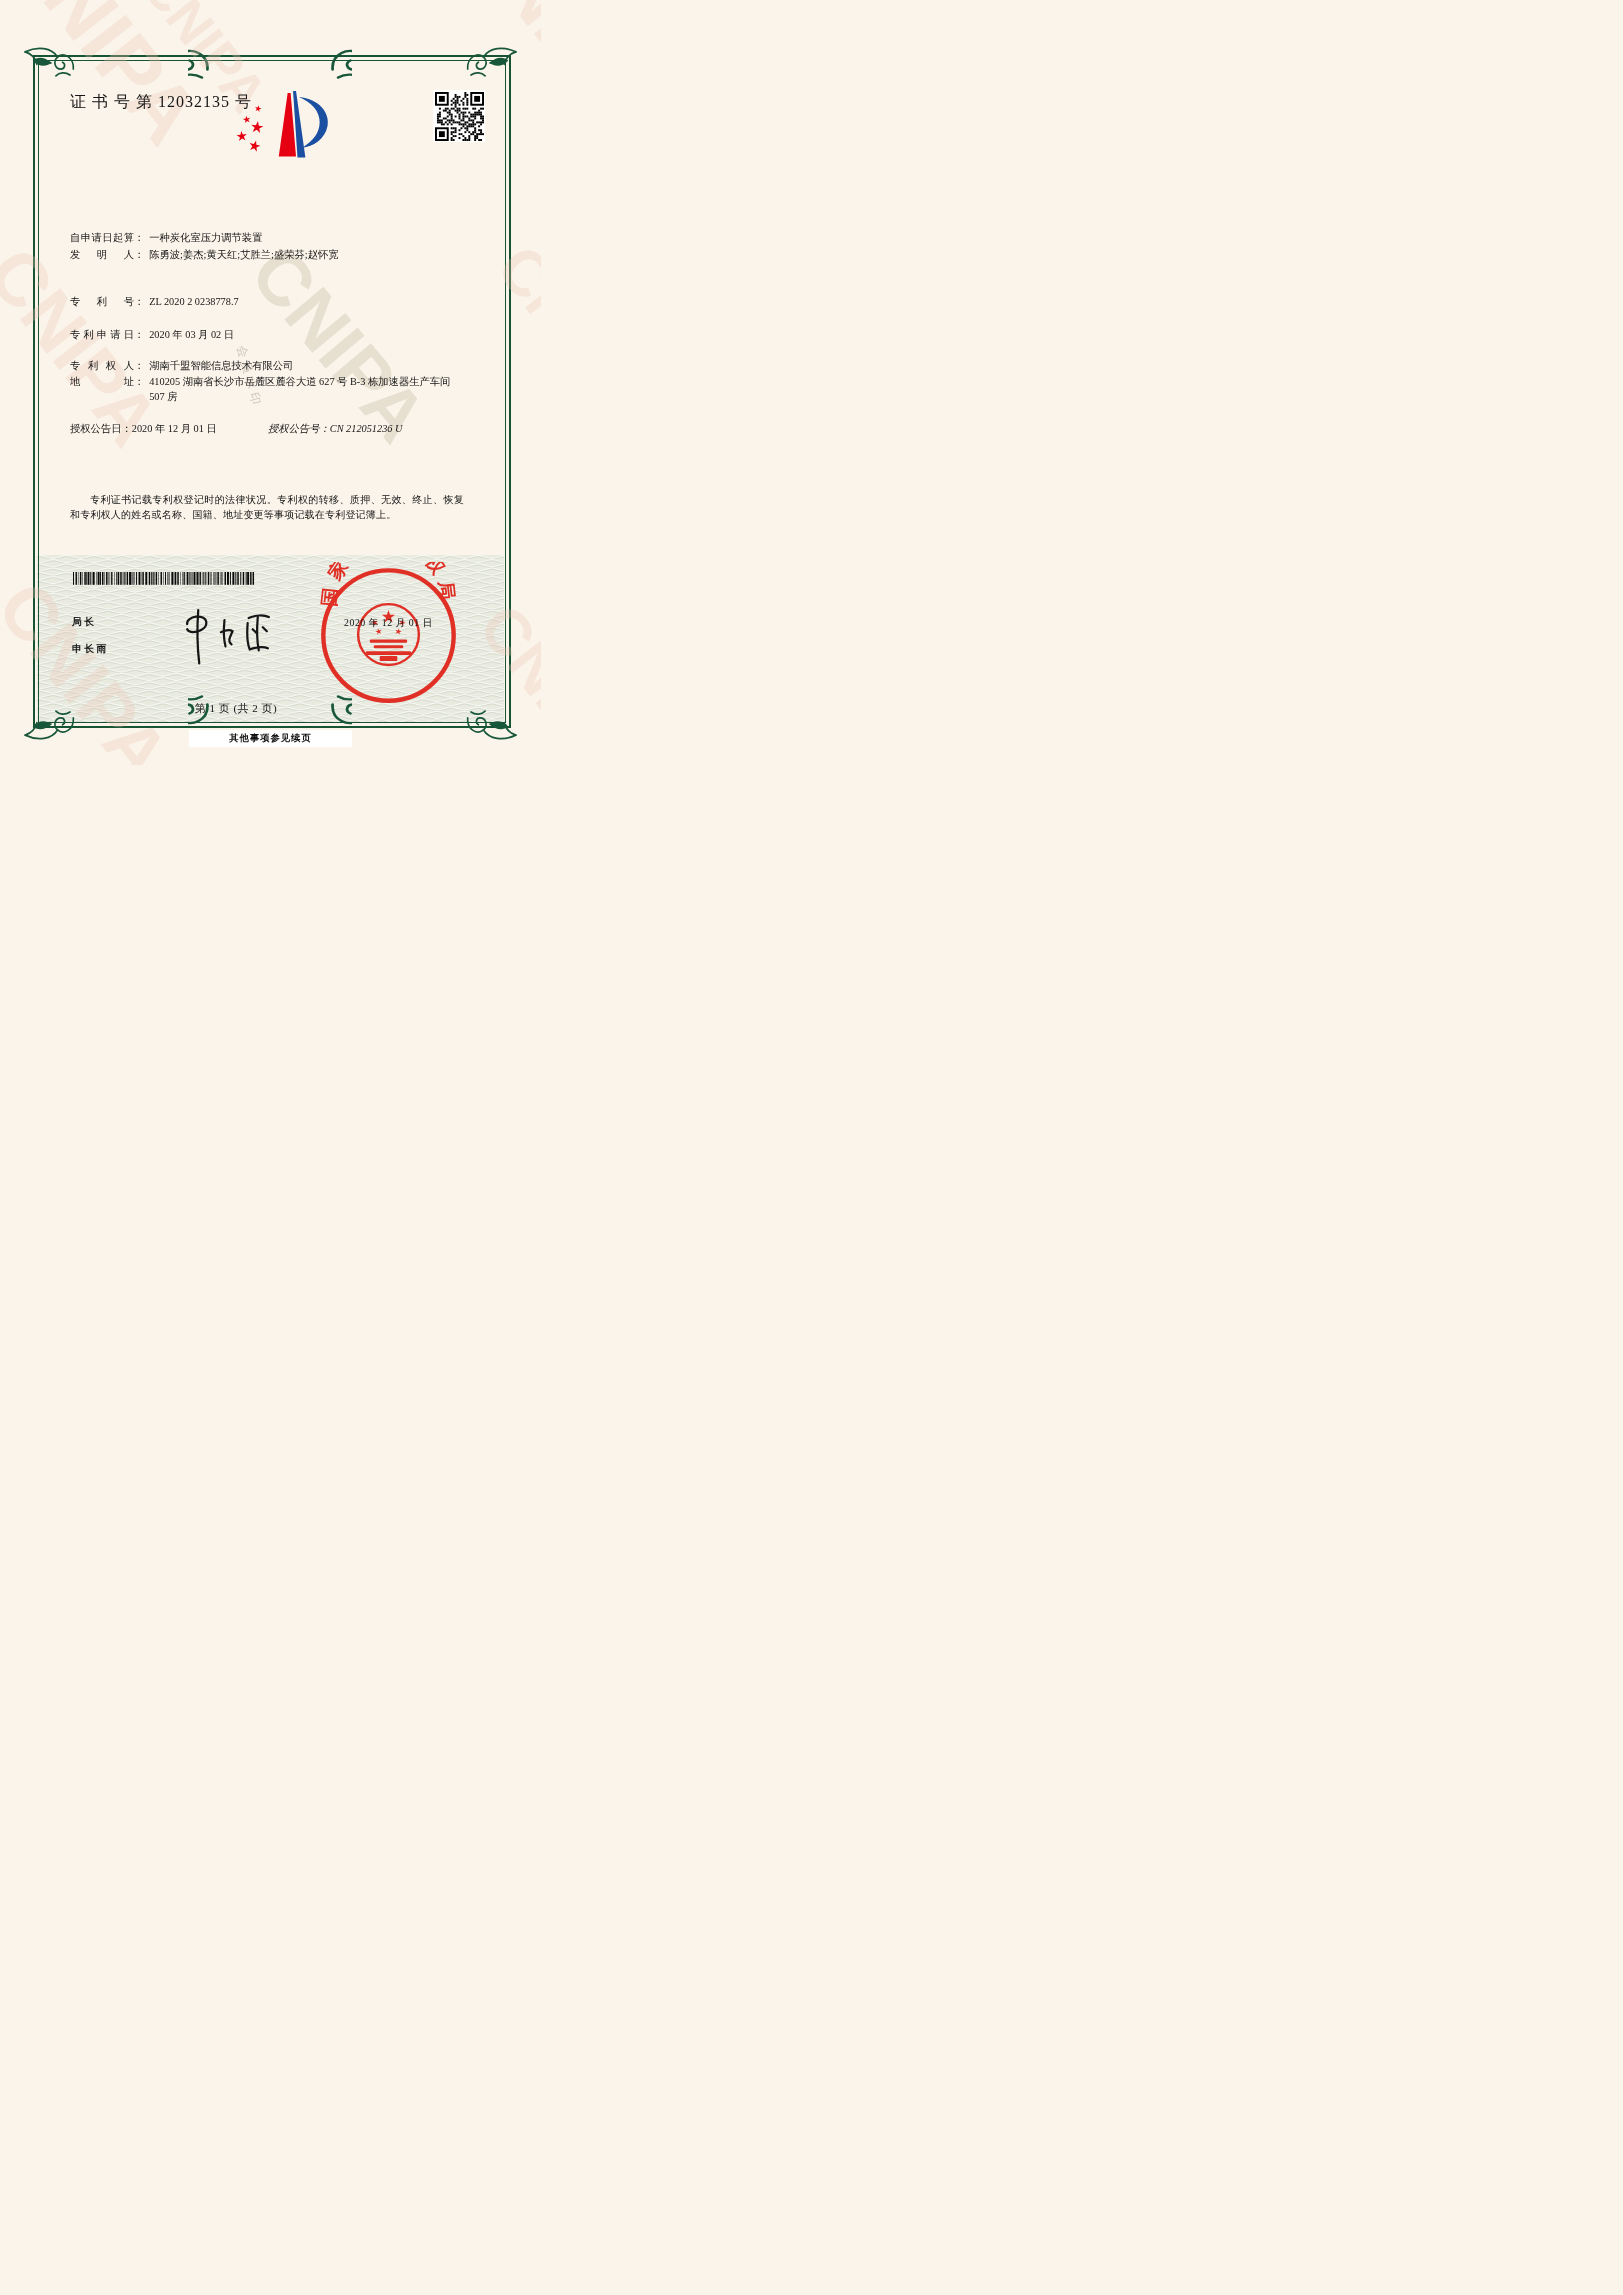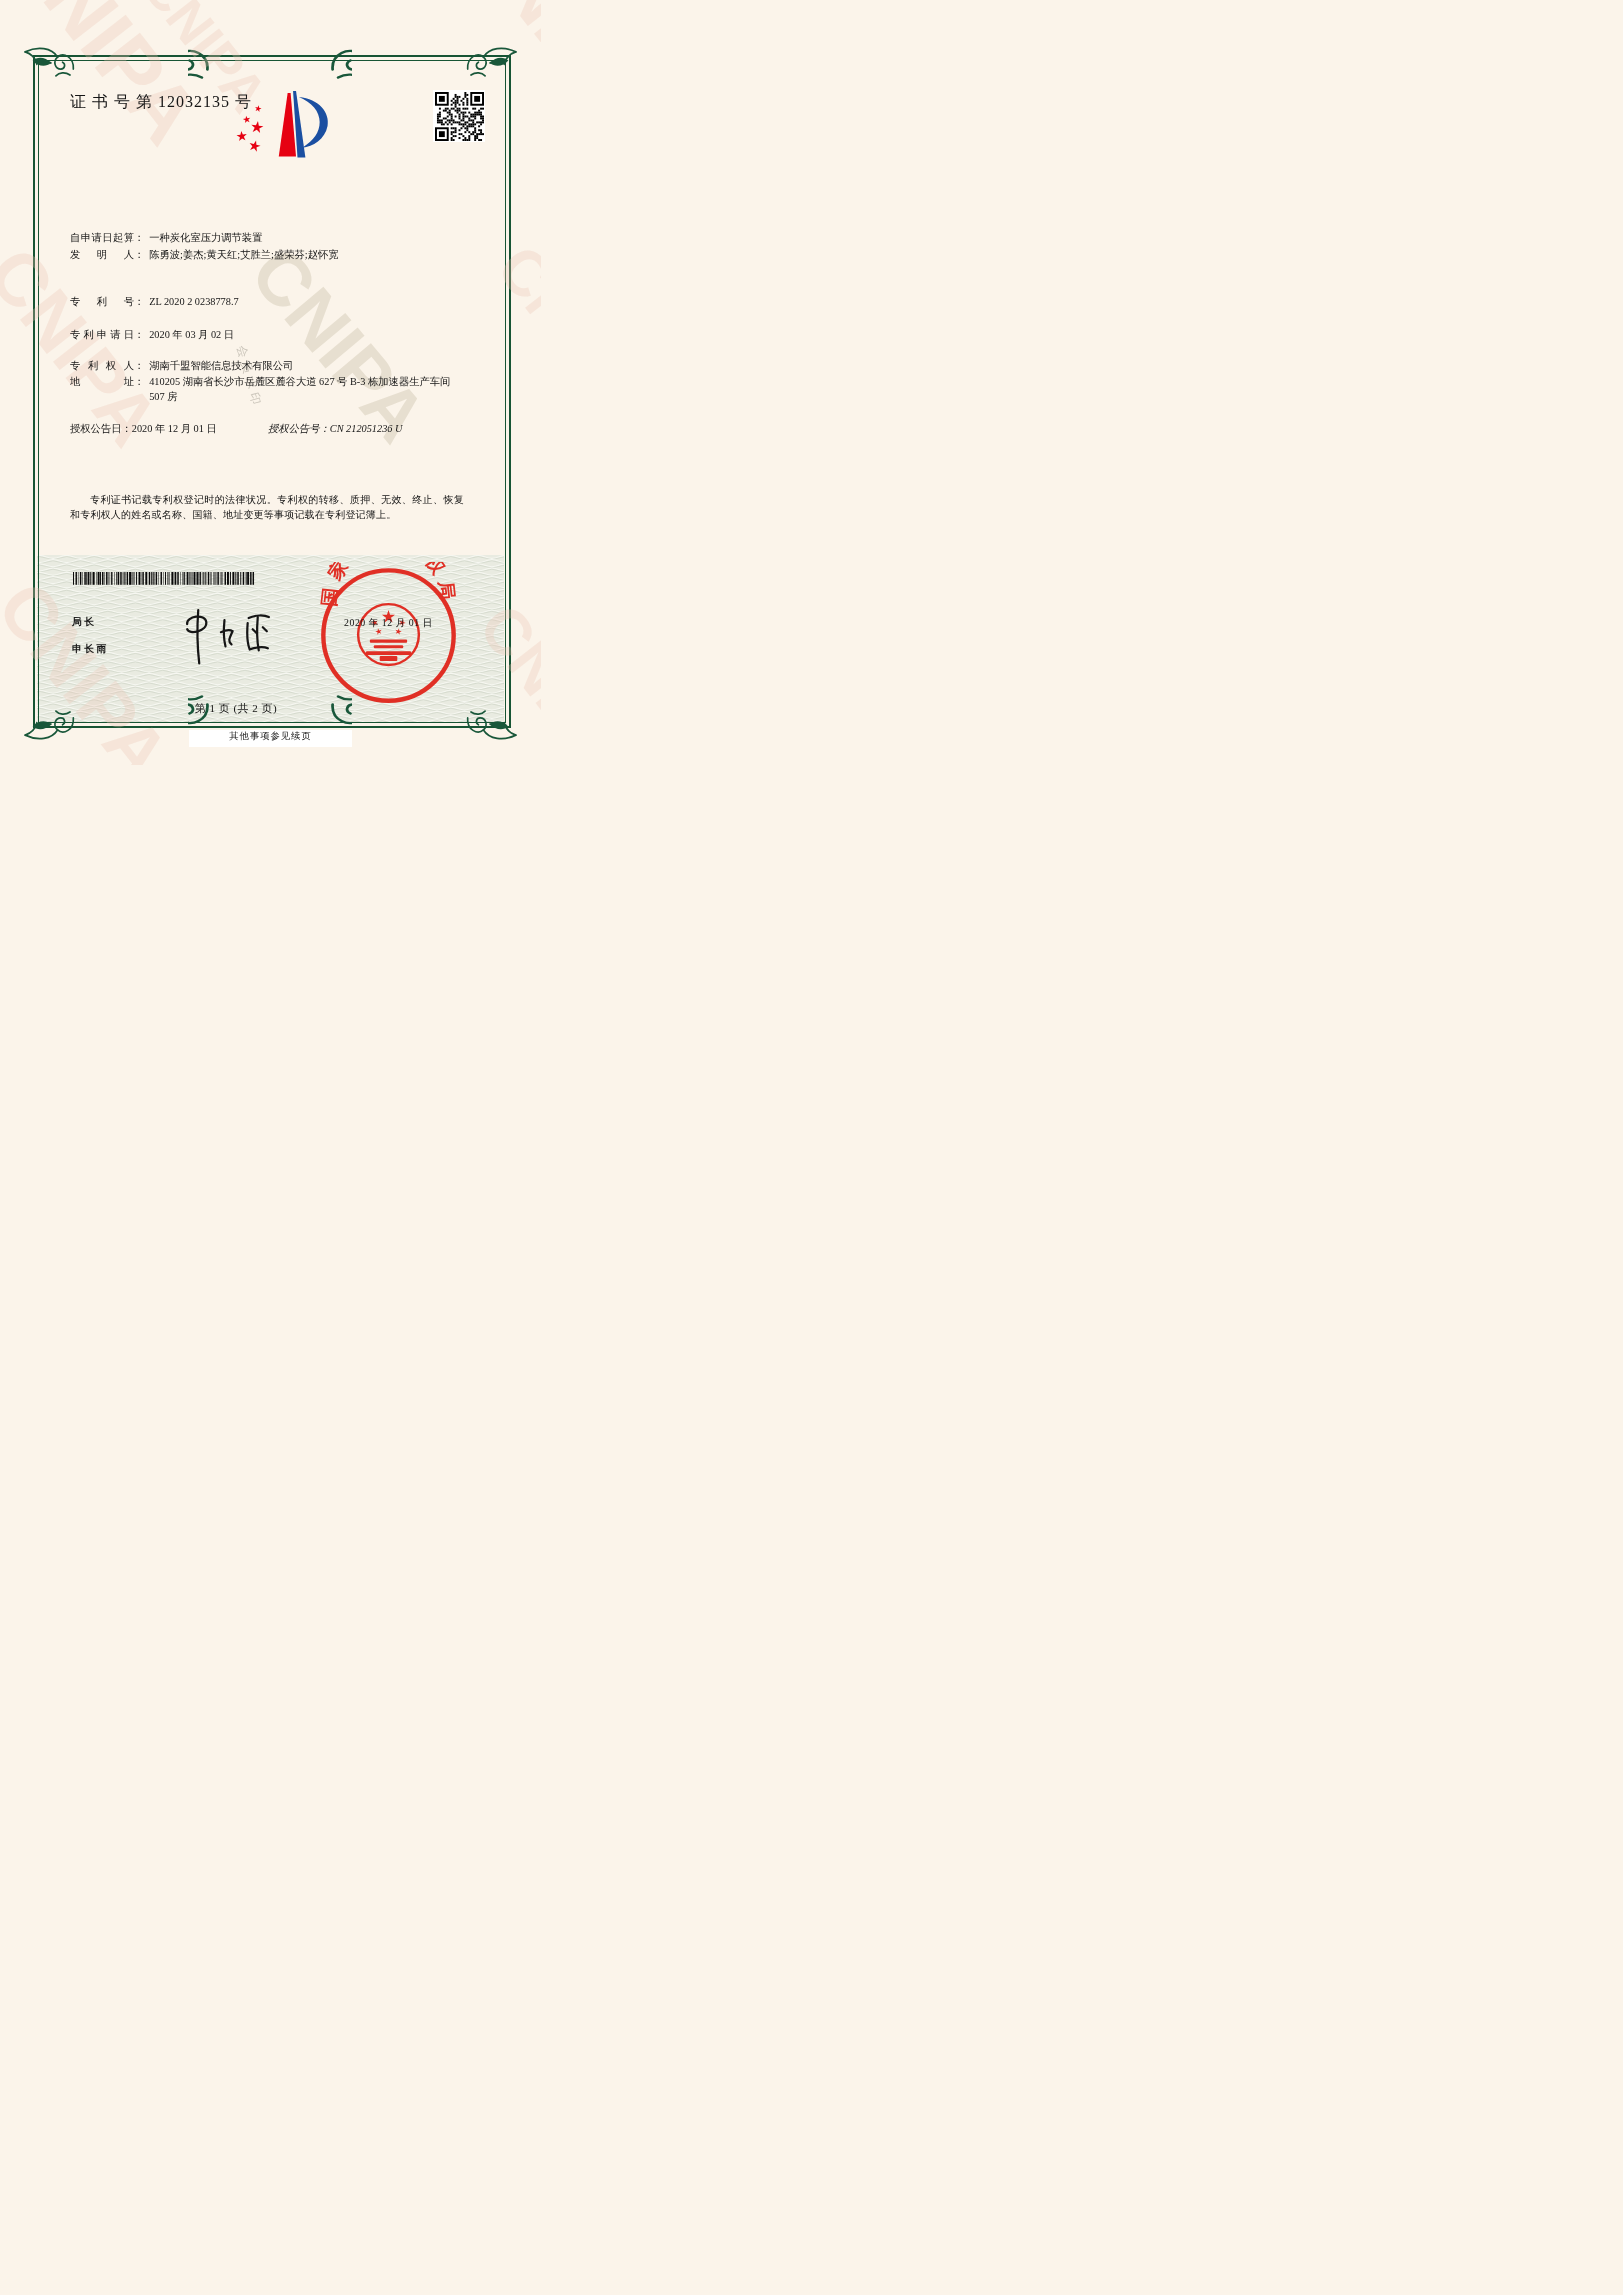--- a/index.html
+++ b/index.html
@@ -38,21 +38,21 @@
   .barcode{position:absolute;left:73px;top:572px;width:183px;height:12.8px;z-index:4;}
   .role{position:absolute;left:72px;top:616px;font-size:9.8px;font-weight:600;letter-spacing:2.5px;}
   .dirname{position:absolute;left:72px;top:643px;font-size:9.8px;font-weight:600;letter-spacing:2.5px;}
   .sig{position:absolute;left:167px;top:607px;z-index:4;}
   .seal{position:absolute;left:315px;top:562px;z-index:5;mix-blend-mode:multiply;opacity:0.95;}
   .sealdate{position:absolute;left:315px;top:617px;width:147px;text-align:center;z-index:6;
             font-size:9.8px;color:#111;letter-spacing:0.5px;}
   .pageinfo{position:absolute;left:172px;top:701px;width:128px;text-align:center;
             font-size:11px;z-index:4;letter-spacing:0.5px;}
   .notestrip{position:absolute;left:189px;top:730px;width:163px;height:16.7px;background:#ffffff;
-             z-index:2;display:flex;align-items:flex-start;justify-content:center;}
+             z-index:2;display:flex;align-items:center;justify-content:center;font-weight:bold;}
   .note{font-size:9.3px;letter-spacing:1px;}
 </style>
 </head>
 <body>
 
 <div class="page">
 
   <svg class="waves" id="waves" viewBox="0 0 952 343">
       <path d="M-10 4.0 q 14 -6 28 0 q 14 6 28 0 q 14 -6 28 0 q 14 6 28 0 q 14 -6 28 0 q 14 6 28 0 q 14 -6 28 0 q 14 6 28 0 q 14 -6 28 0 q 14 6 28 0 q 14 -6 28 0 q 14 6 28 0 q 14 -6 28 0 q 14 6 28 0 q 14 -6 28 0 q 14 6 28 0 q 14 -6 28 0 q 14 6 28 0 q 14 -6 28 0 q 14 6 28 0 q 14 -6 28 0 q 14 6 28 0 q 14 -6 28 0 q 14 6 28 0 q 14 -6 28 0 q 14 6 28 0 q 14 -6 28 0 q 14 6 28 0 q 14 -6 28 0 q 14 6 28 0 q 14 -6 28 0 q 14 6 28 0 q 14 -6 28 0 q 14 6 28 0 q 14 -6 28 0 q 14 6 28 0" fill="none" stroke="#f6f7f1" stroke-width="2.4"></path>
       <path d="M-10 4.0 q 14 -6 28 0 q 14 6 28 0 q 14 -6 28 0 q 14 6 28 0 q 14 -6 28 0 q 14 6 28 0 q 14 -6 28 0 q 14 6 28 0 q 14 -6 28 0 q 14 6 28 0 q 14 -6 28 0 q 14 6 28 0 q 14 -6 28 0 q 14 6 28 0 q 14 -6 28 0 q 14 6 28 0 q 14 -6 28 0 q 14 6 28 0 q 14 -6 28 0 q 14 6 28 0 q 14 -6 28 0 q 14 6 28 0 q 14 -6 28 0 q 14 6 28 0 q 14 -6 28 0 q 14 6 28 0 q 14 -6 28 0 q 14 6 28 0 q 14 -6 28 0 q 14 6 28 0 q 14 -6 28 0 q 14 6 28 0 q 14 -6 28 0 q 14 6 28 0 q 14 -6 28 0 q 14 6 28 0" transform="translate(0,2.2)" fill="none" stroke="#c7cec0" stroke-width="1.1"></path>

